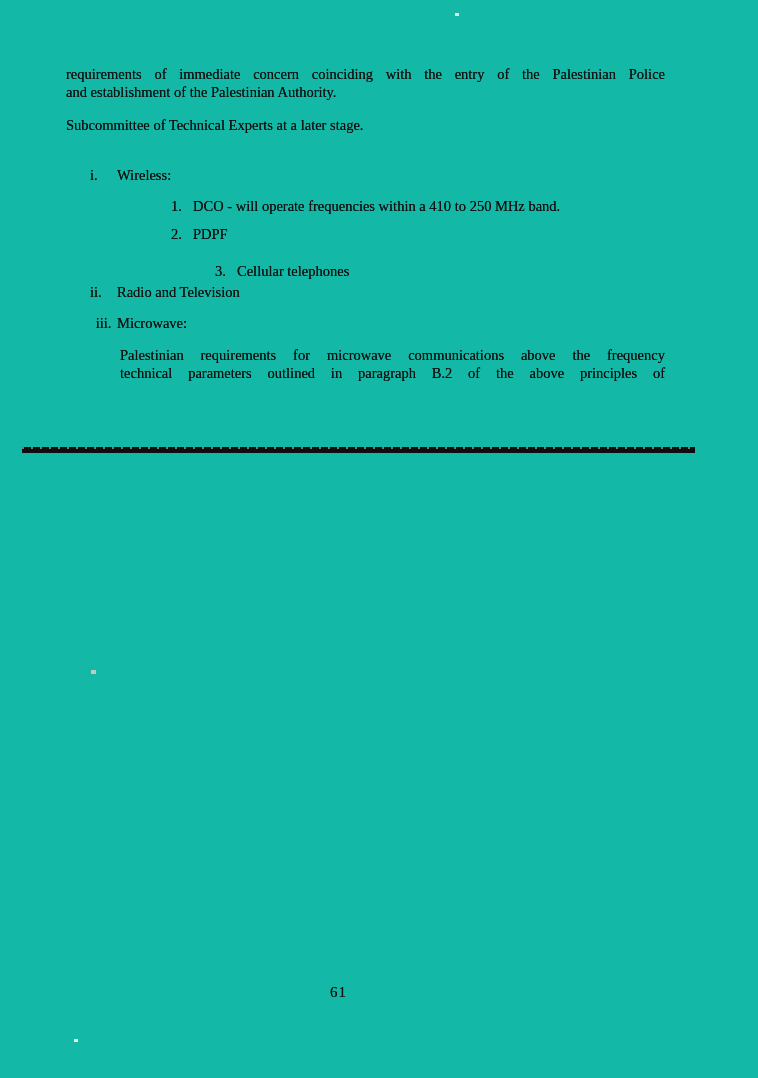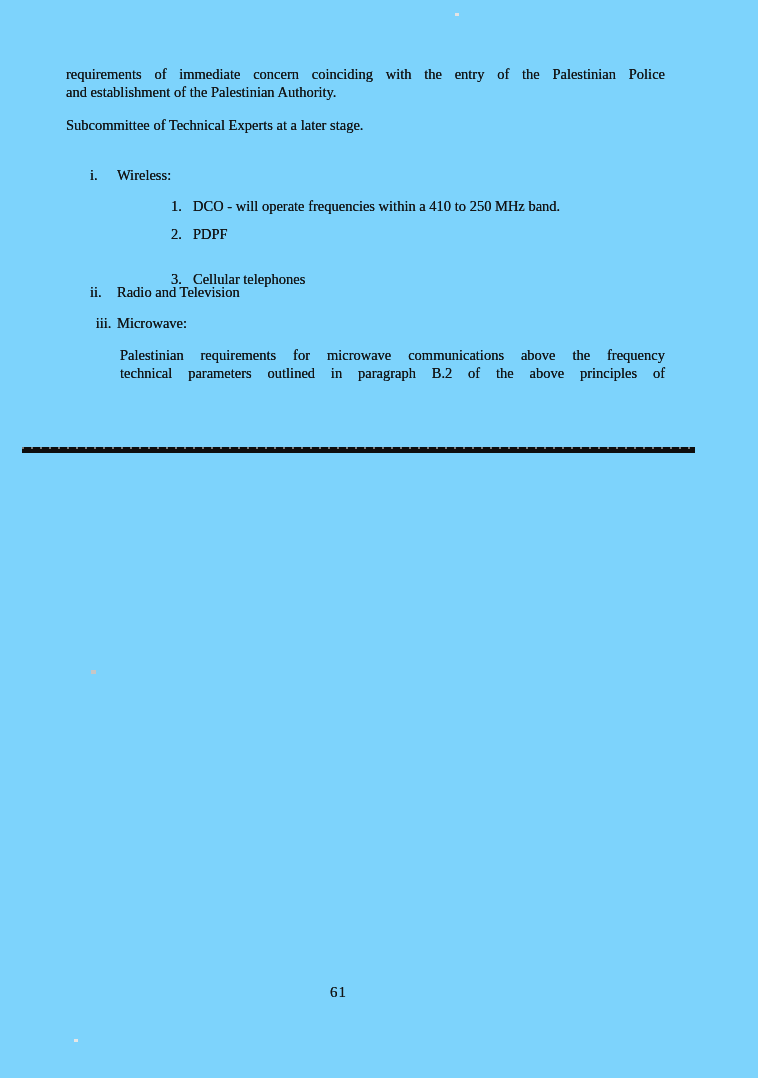--- a/index.html
+++ b/index.html
@@ -5,21 +5,21 @@
   html, body {
     margin: 0;
     padding: 0;
     background: #f3f3f3;
   }
   .page {
     position: relative;
     width: 758px;
     height: 1078px;
     margin: 0 auto;
-    background: #7dd3fc;
+    background: #14b8a6;
     overflow: hidden;
     font-family: "Liberation Serif", "DejaVu Serif", serif;
     color: #141414;
     text-shadow: 0 0 0.35px rgba(0,0,0,0.85);
   }
   .abs { position: absolute; }
   .para {
     font-size: 14.5px;
     line-height: 18px;
   }
@@ -40,21 +40,21 @@
     white-space: nowrap;
   }
   .li .marker { display: inline-block; }
   .li-roman { left: 90px; }
   .li-roman .marker { width: 27px; }
   .li-num { left: 171px; }
   .li-num .marker { width: 22px; }
   .row-i   { top: 166px; }
   .row-1   { top: 197px; }
   .row-2   { top: 225px; }
-  .row-3   { top: 270px; }
+  .row-3   { top: 262px; margin-left: 44px; }
   .row-ii  { top: 283px; }
   .row-iii { top: 314px; text-align: center; }
 
   .rule {
     top: 447px;
     left: 22px;
     width: 673px;
     height: 6px;
     background:
       repeating-linear-gradient(90deg, rgba(255,255,255,0.45) 0 2px, rgba(255,255,255,0) 2px 9px) top left / 100% 2px no-repeat,

